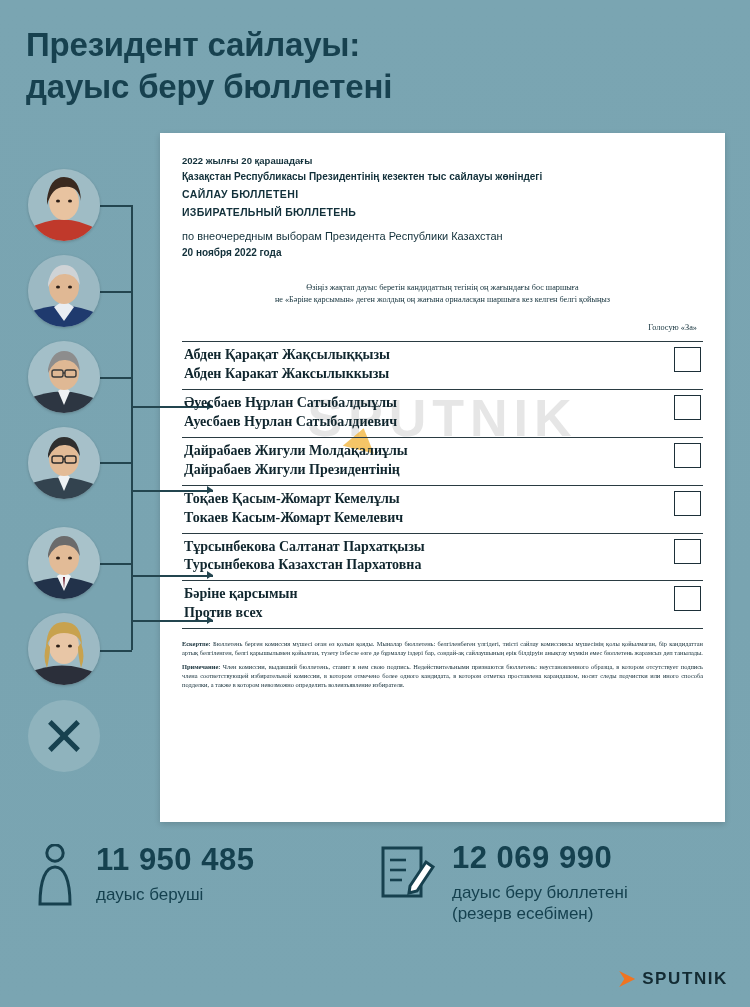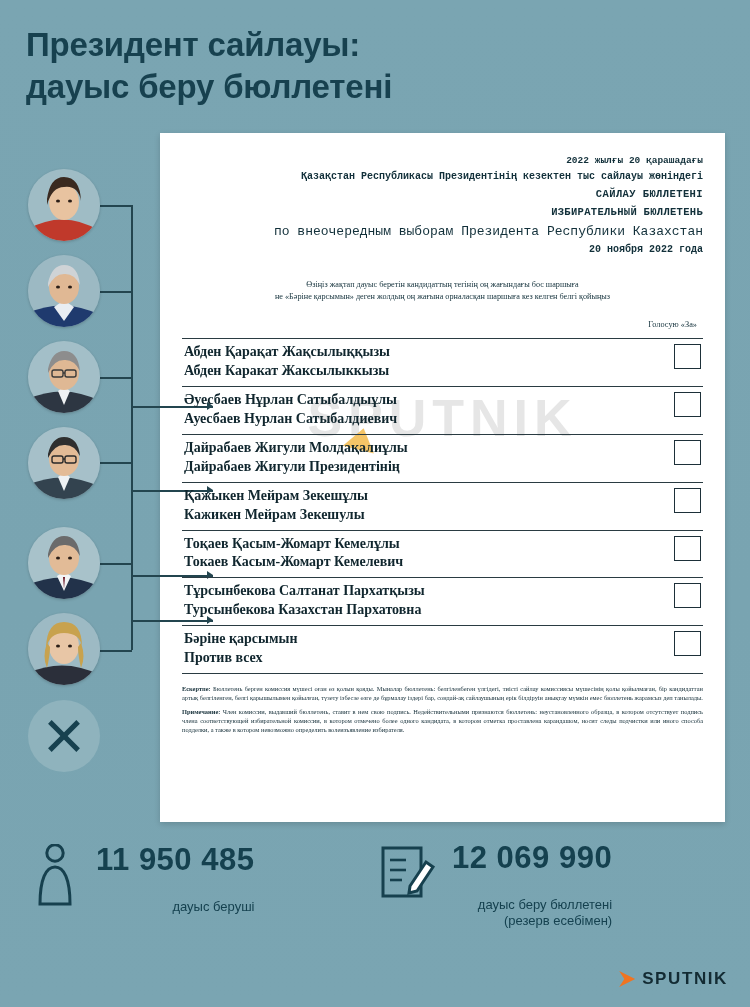--- a/index.html
+++ b/index.html
@@ -57,26 +57,26 @@
   .wm-bird{
     position:absolute;
     left:185px;top:295px;
     width:0;height:0;
     border-left:16px solid transparent;
     border-right:16px solid transparent;
     border-bottom:22px solid #f2b134;
     opacity:.75;
     transform:rotate(14deg);
   }
-  .hdr{position:relative;z-index:2;text-align:right;font-family:Liberation Mono, monospace;}
+  .hdr{position:relative;z-index:2;text-align:left;font-family:Liberation Sans, sans-serif;}
   .hdr .l1{font-size:9.5px;font-weight:bold;margin-top:4px;}
   .hdr .l2{font-size:10px;font-weight:bold;margin-top:5px;}
   .hdr .l3{font-size:10.5px;font-weight:bold;margin-top:6px;letter-spacing:.4px;}
   .hdr .l4{font-size:10.5px;font-weight:bold;margin-top:6px;letter-spacing:.3px;}
-  .hdr .l5{font-size:13px;margin-top:6px;}
+  .hdr .l5{font-size:11px;margin-top:12px;}
   .hdr .l6{font-size:10px;font-weight:bold;margin-top:5px;}
   .instr{
     position:relative;z-index:2;
     text-align:center;
     font-family:"Liberation Serif", serif;
     font-size:8.2px;
     line-height:1.45;
     margin-top:24px;
   }
   .instr.ru{margin-top:10px;}
@@ -179,24 +179,23 @@
   .stat{position:absolute;}
   .stat-num{
     color:#15414f;
     font-size:31px;
     font-weight:bold;
     letter-spacing:.5px;
     line-height:1;
   }
   .stat-label{
     color:#15414f;
-    font-size:13px;
-    margin-top:24px;
+    font-size:17px;
+    margin-top:9px;
     line-height:1.25;
-    text-align:right;
   }
   .icon-person{
     position:absolute;left:34px;top:6px;width:42px;height:62px;
   }
   .icon-ballot{
     position:absolute;left:380px;top:4px;width:56px;height:60px;
   }
   
   .logo{
     position:absolute;
@@ -259,27 +258,20 @@
           </div>
           <div class="cand-row">
             <div class="cand-names">
               <div>Дайрабаев Жигули Молдақалиұлы</div>
               <div class="ru">Дайрабаев Жигули Президентінің</div>
             </div>
             <div class="cbox"></div>
           </div>
           <div class="cand-row">
             <div class="cand-names">
-              <div>Қажыкен Мейрам Зекешұлы</div>
-              <div class="ru">Кажикен Мейрам Зекешулы</div>
-            </div>
-            <div class="cbox"></div>
-          </div>
-          <div class="cand-row">
-            <div class="cand-names">
               <div>Тоқаев Қасым-Жомарт Кемелұлы</div>
               <div class="ru">Токаев Касым-Жомарт Кемелевич</div>
             </div>
             <div class="cbox"></div>
           </div>
           <div class="cand-row">
             <div class="cand-names">
               <div>Тұрсынбекова Салтанат Пархатқызы</div>
               <div class="ru">Турсынбекова Казахстан Пархатовна</div>
             </div>

